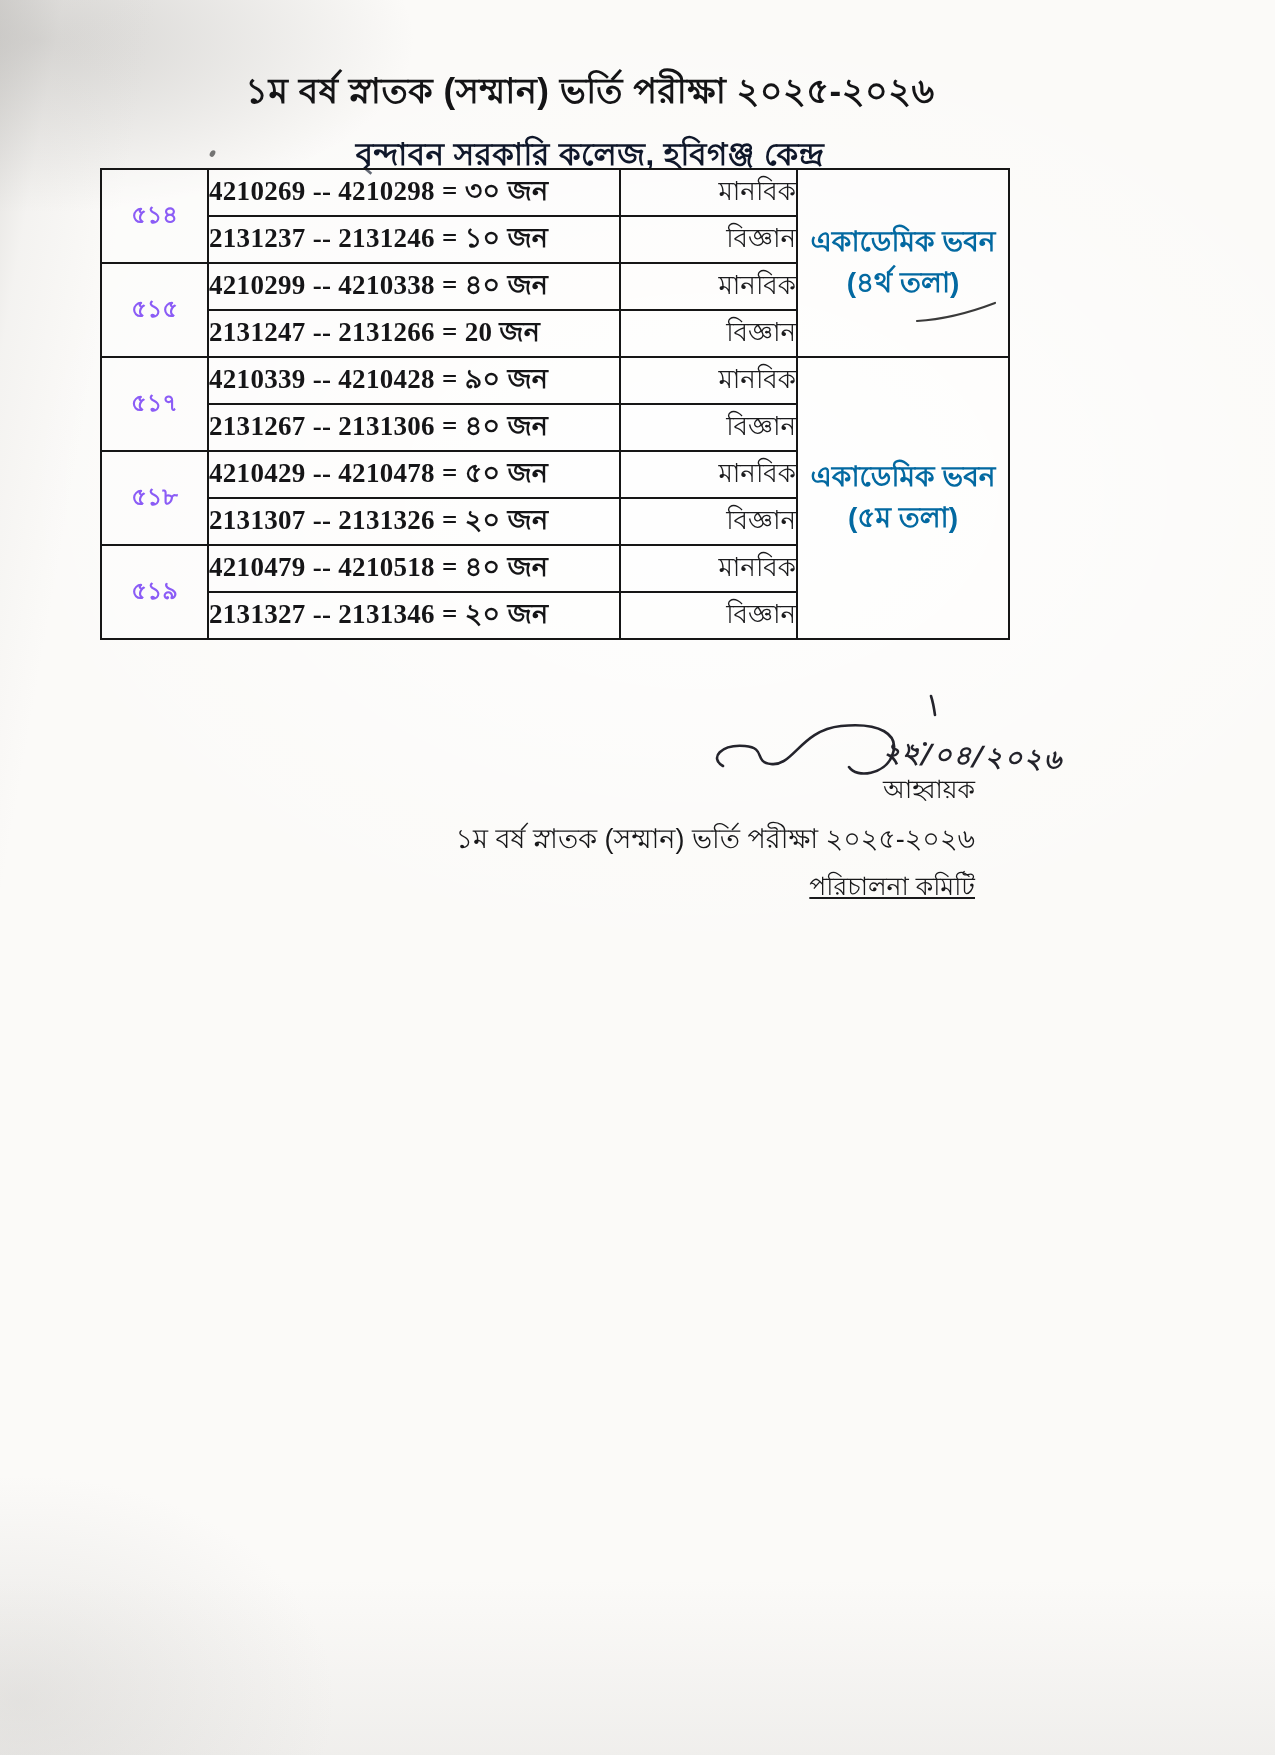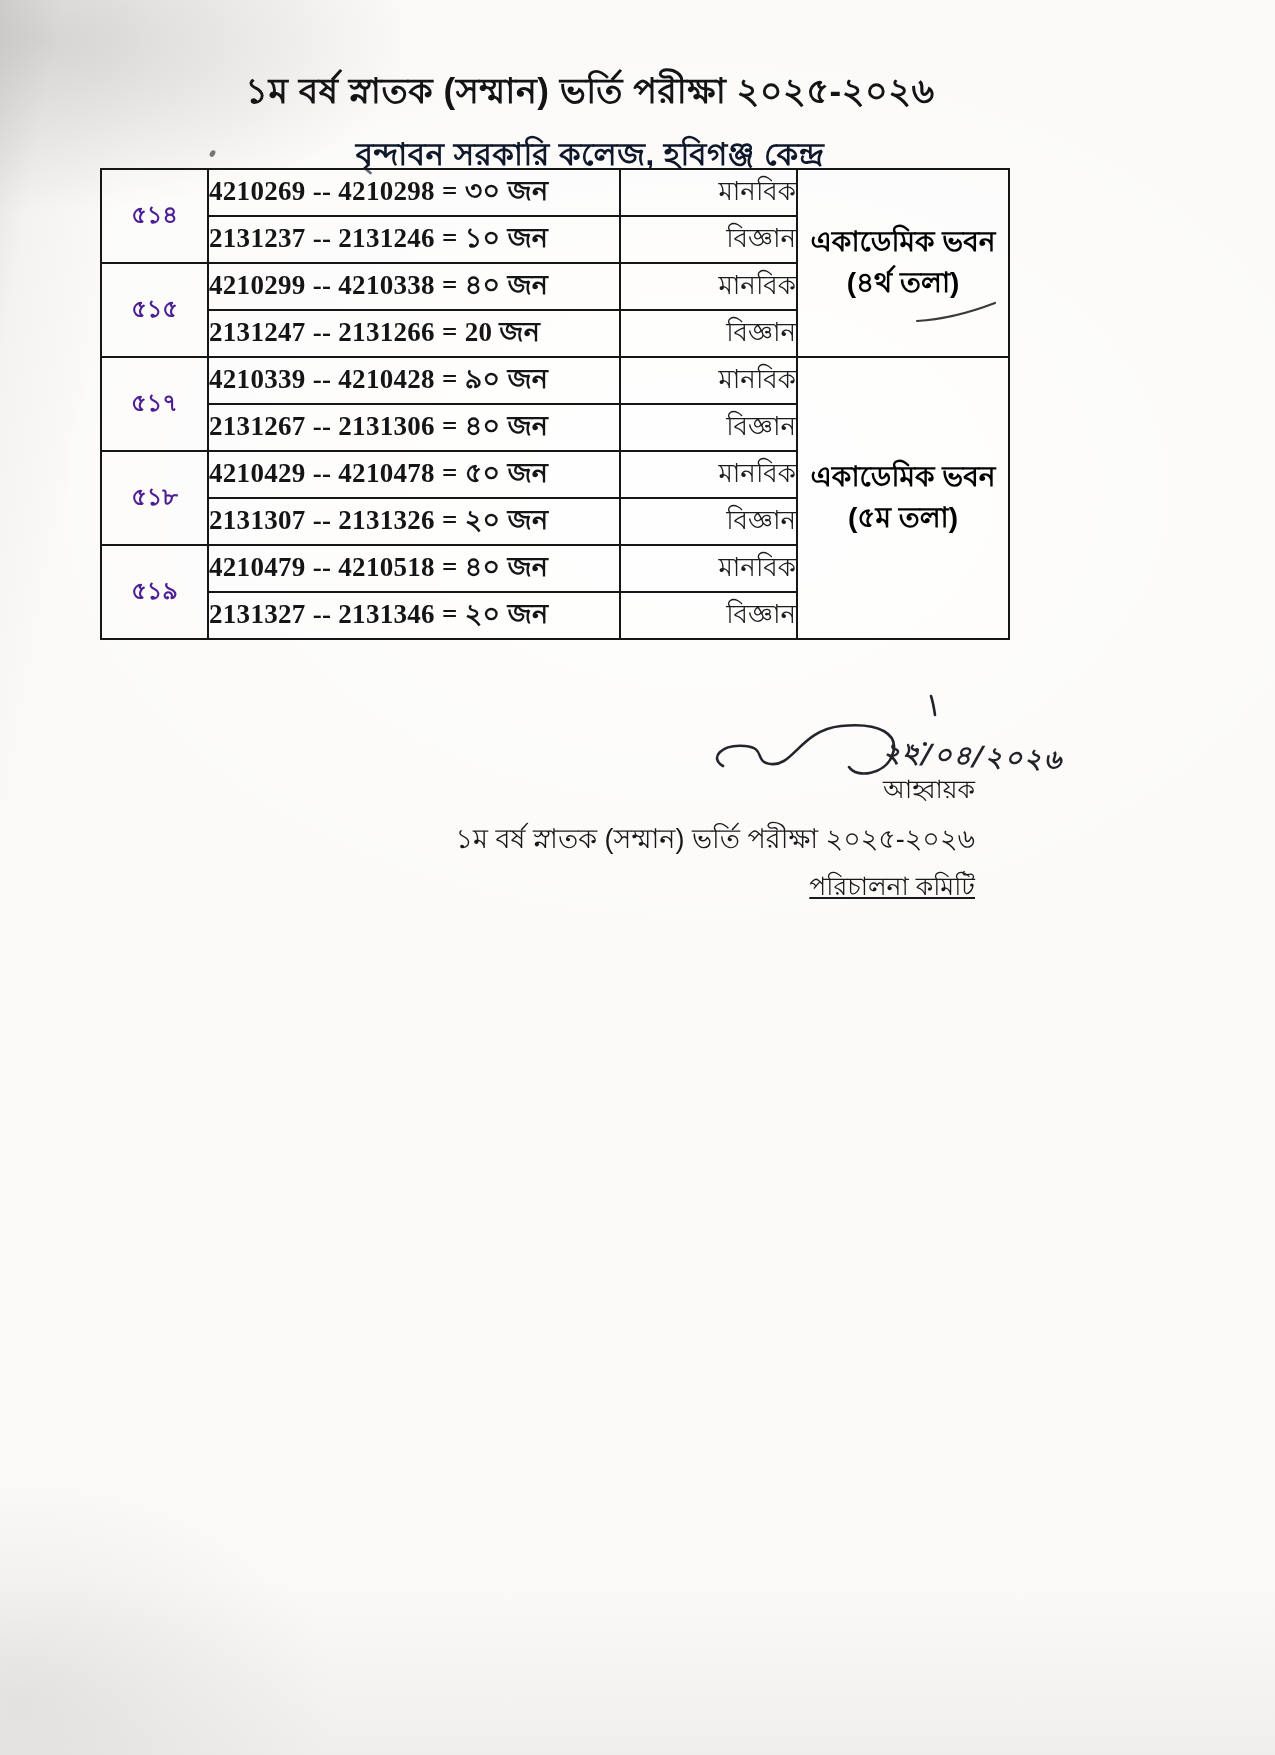--- a/index.html
+++ b/index.html
@@ -16,24 +16,24 @@
   }
   .header{position:absolute;left:0;top:64px;width:1180px;text-align:center;}
   .doc-title{font-size:35px;font-weight:bold;letter-spacing:0.5px;margin-bottom:7px;color:#141416;}
   .doc-subtitle{font-size:31px;font-weight:bold;letter-spacing:0.5px;color:#0f172a;}
 
   .speck{position:absolute;left:210px;top:150px;width:5px;height:7px;background:#4a4a4a;
          border-radius:60% 40% 50% 50%;transform:rotate(25deg);opacity:.75;}
 
   table.seating{border-collapse:collapse;table-layout:fixed;position:absolute;left:100px;top:168px;width:900px;}
   table.seating td{border:2px solid #161616;height:39px;padding:0;vertical-align:middle;overflow:hidden;background:rgba(255,255,255,0.35);}
-  td.room{width:105px;text-align:center;font-size:24px;font-weight:bold;color:#4c1d95;}
+  td.room{width:105px;text-align:center;font-size:24px;font-weight:bold;color:#8b5cf6;}
   td.range{width:410px;font-family:"Liberation Serif",serif;font-weight:700;font-size:27px;padding-left:8px;letter-spacing:0.3px;color:#151517;}
   td.subject{width:175px;text-align:right;font-size:26px;color:#1b1b1d;}
-  td.building{width:210px;text-align:center;font-size:28px;font-weight:700;line-height:1.45;color:#000000;}
+  td.building{width:210px;text-align:center;font-size:28px;font-weight:700;line-height:1.45;color:#0369a1;}
 
   .pen-mark{position:absolute;left:915px;top:298px;}
   .signature-block{position:absolute;left:695px;top:688px;}
   .hand-date{
     position:absolute;left:883px;top:736px;width:220px;
     font-family:"DejaVu Sans",sans-serif;font-style:italic;font-weight:bold;
     font-size:27px;letter-spacing:2px;color:#23232b;transform:rotate(2.5deg);
   }
   .sig-caption{position:absolute;left:405px;top:770px;width:570px;text-align:right;color:#18181a;}
   .sig-line1{font-size:25px;margin-bottom:5px;}

